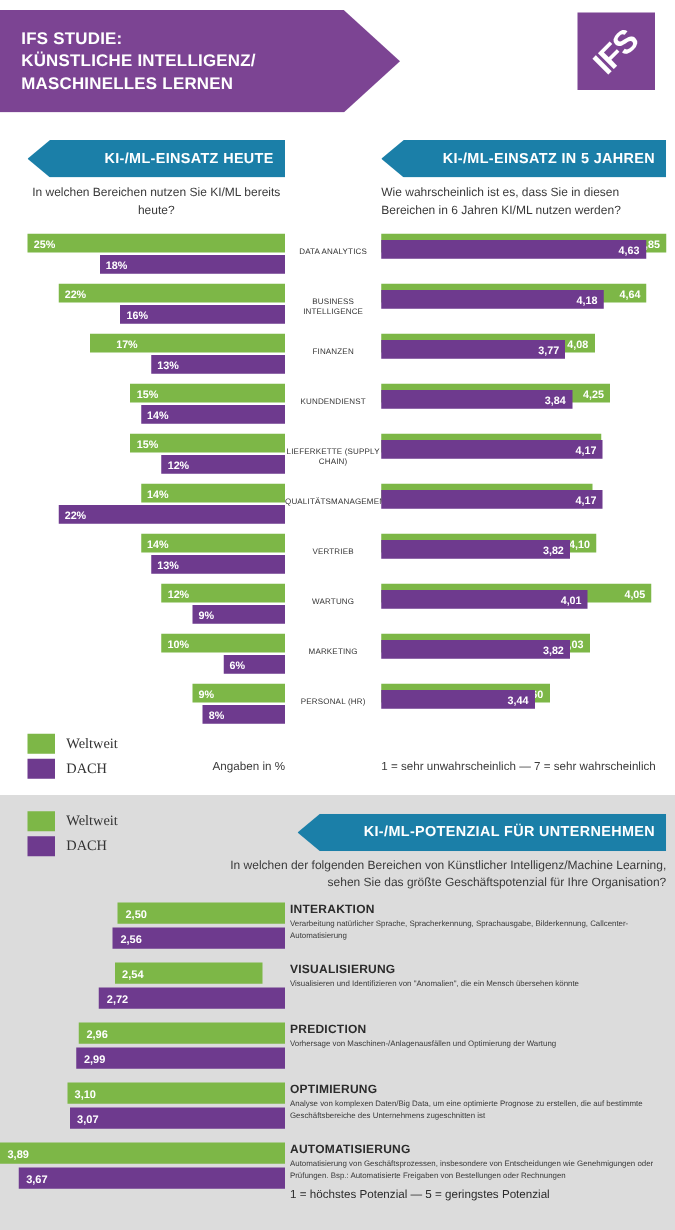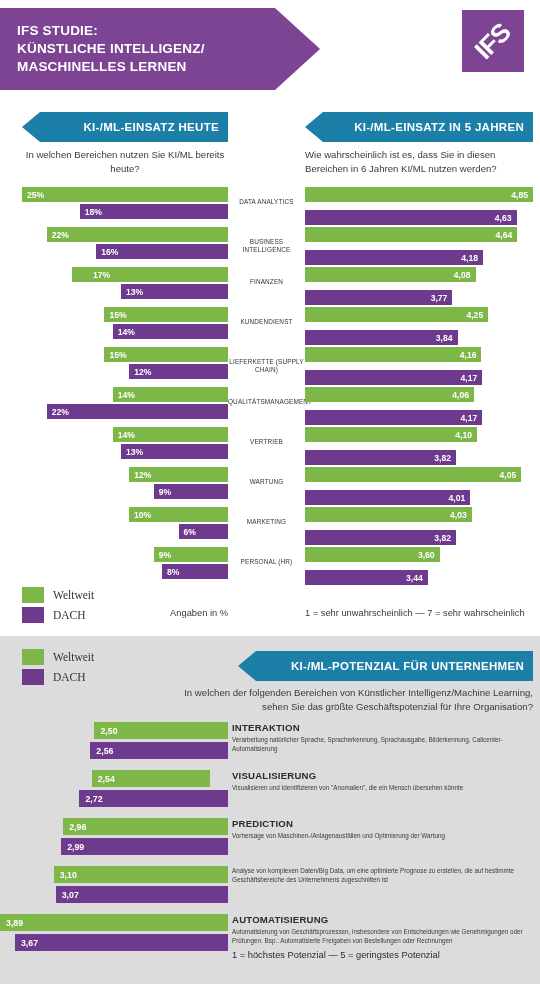--- a/index.html
+++ b/index.html
@@ -150,21 +150,21 @@
   
   .bar.lt { right: 312px; justify-content: flex-start; }
   .bar.lt .val { padding-left: 5px; }
   .bar.lt.green { top: 1px; }
   .bar.lt.purple { top: 18px; }
 
   
   .bar.rt { left: 305px; justify-content: flex-end; }
   .bar.rt .val { padding-right: 5px; }
   .bar.rt.green { top: 1px; }
-  .bar.rt.purple { top: 24px; text-align: center; }
+  .bar.rt.purple { top: 6px; text-align: center; }
 
   .cat-label {
     position: absolute;
     left: 228px;
     width: 77px;
     top: 12px;
     text-align: center;
     font-size: 6.4px;
     color: #333333;
     letter-spacing: 0.15px;
@@ -548,20 +548,21 @@
           </div>
         </div>
         <div class="pot-group">
           <div class="pot-bar green" style="width: 174.34px; left: 53.6604px;">
             <span class="val">3,10</span>
           </div>
           <div class="pot-bar purple" style="width: 172.302px; left: 55.6981px;">
             <span class="val">3,07</span>
           </div>
           <div class="pot-text">
+            <div class="pot-name">OPTIMIERUNG</div>
             <div class="pot-desc">Analyse von komplexen Daten/Big Data, um eine optimierte Prognose zu erstellen, die auf bestimmte Geschäftsbereiche des Unternehmens zugeschnitten ist</div>
           </div>
         </div>
         <div class="pot-group" style="height: 62px;">
           <div class="pot-bar green" style="width: 228px; left: 0px;">
             <span class="val">3,89</span>
           </div>
           <div class="pot-bar purple" style="width: 213.057px; left: 14.9434px;">
             <span class="val">3,67</span>
           </div>

